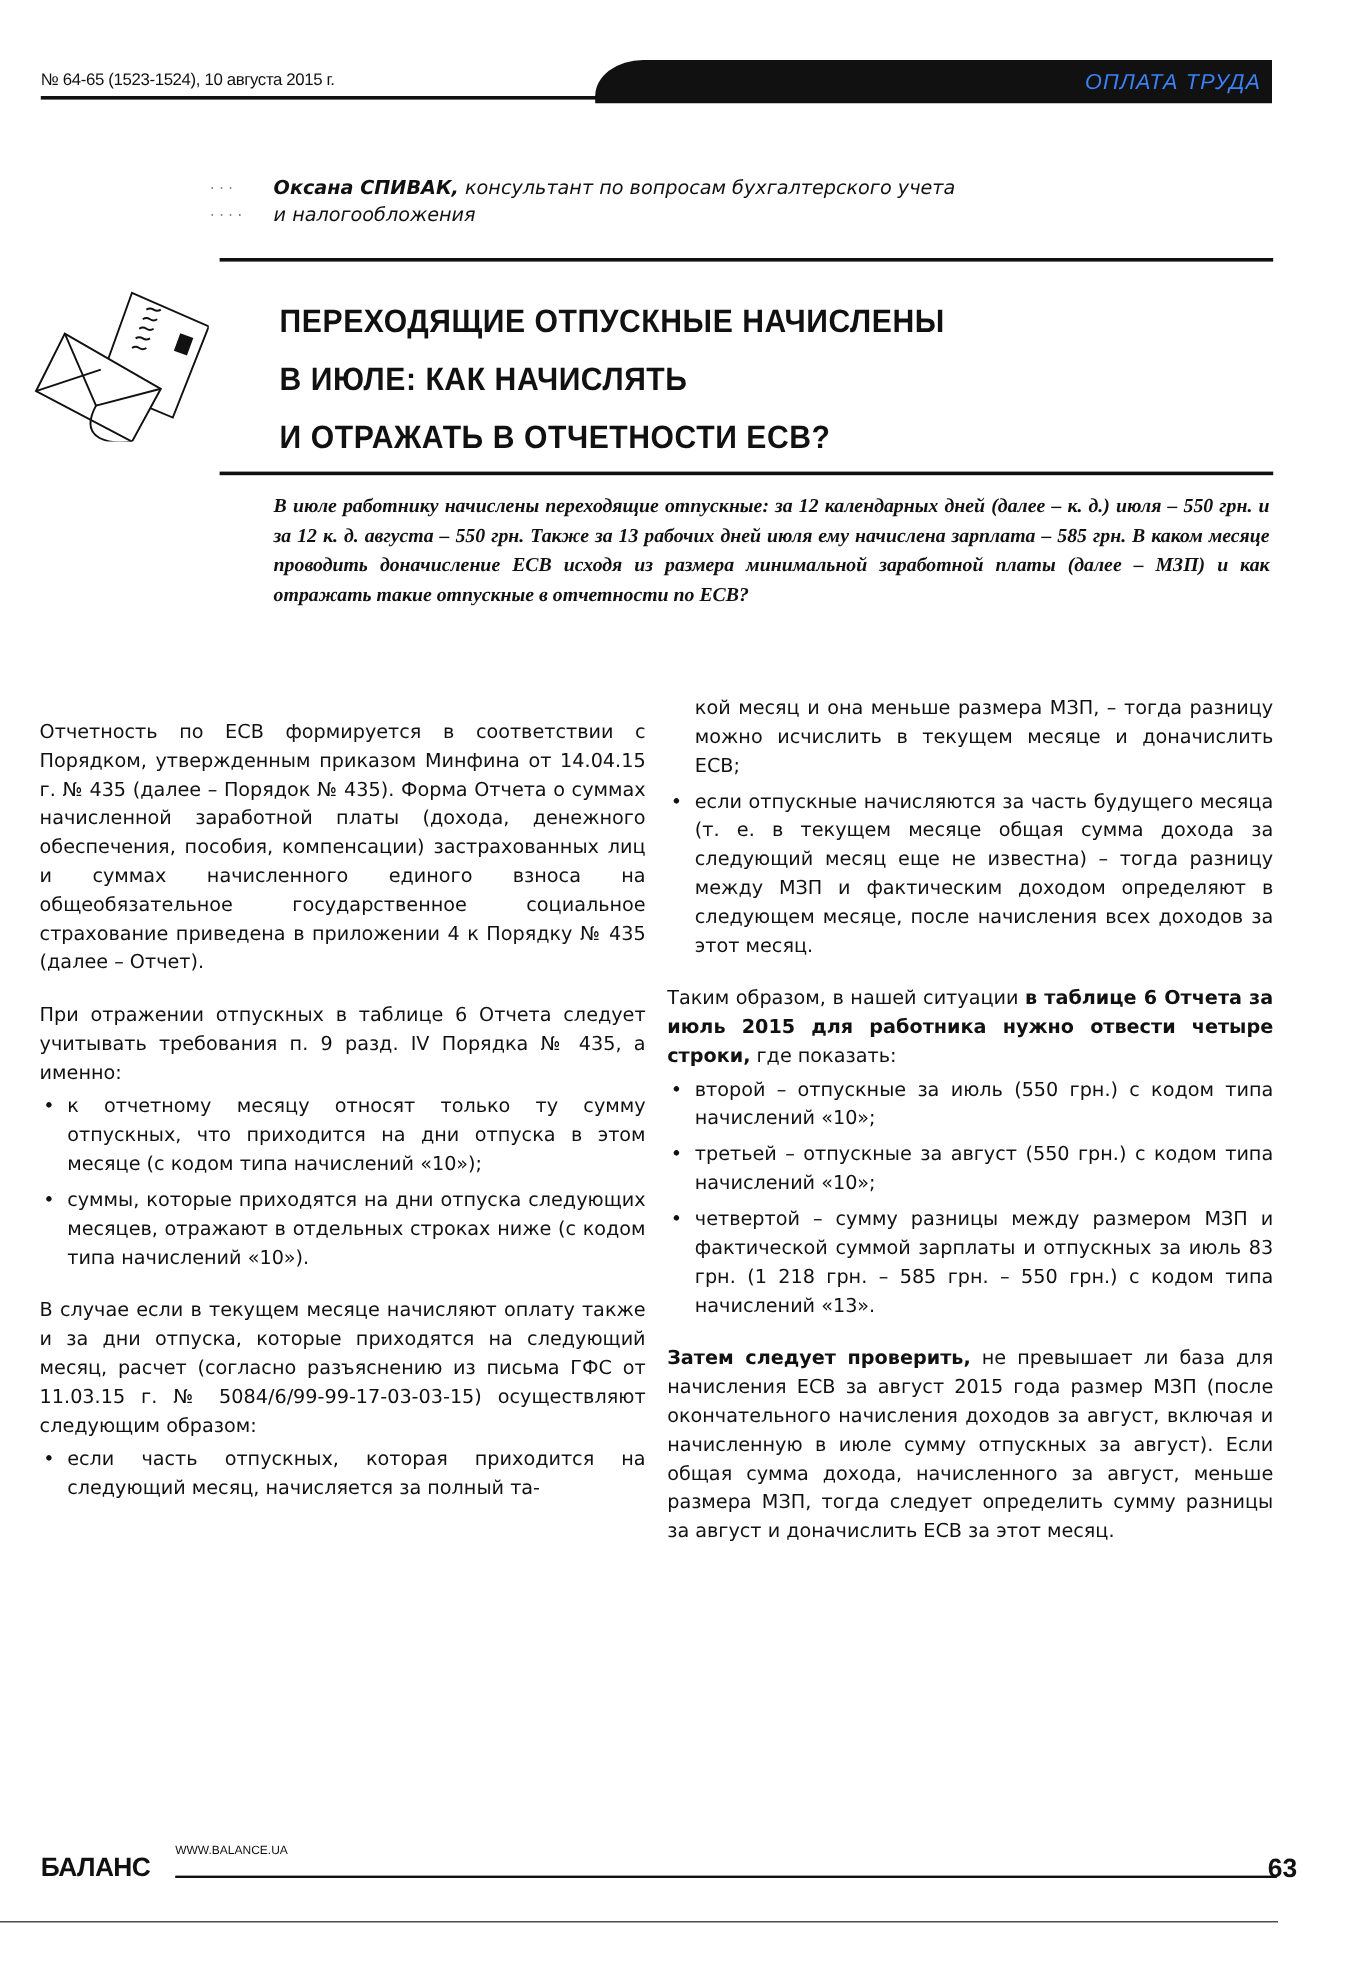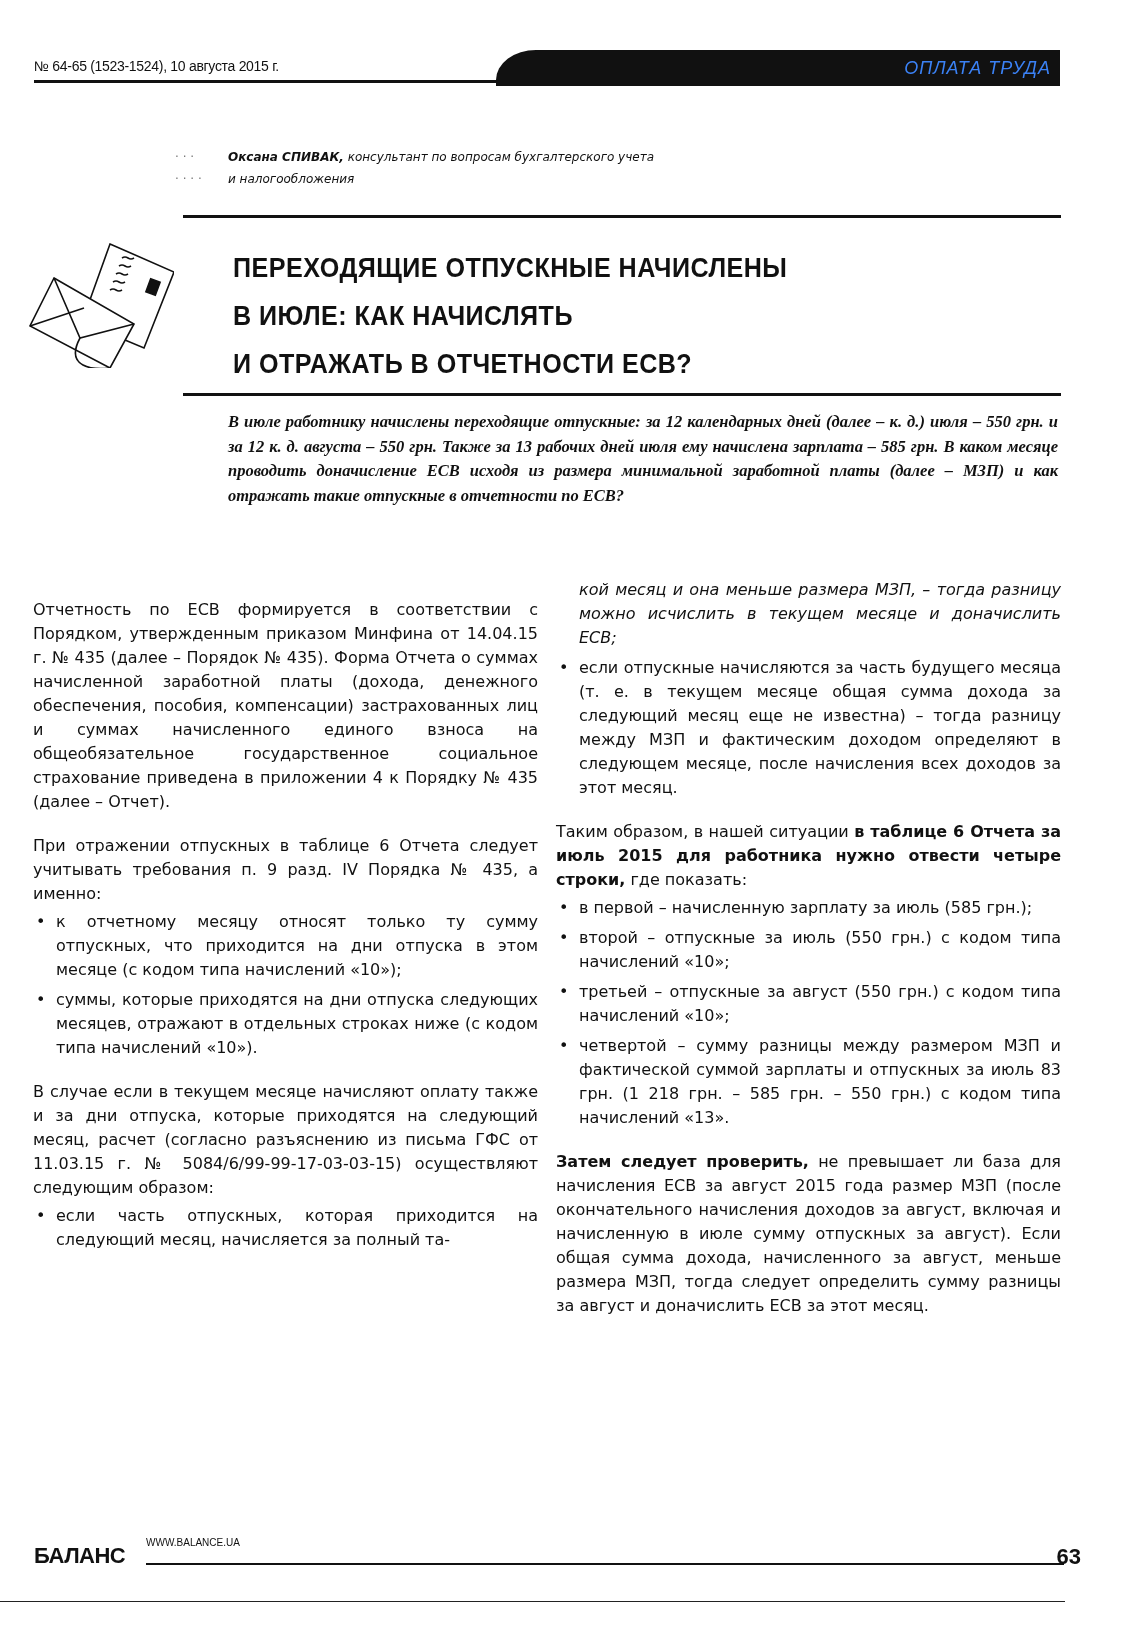--- a/index.html
+++ b/index.html
@@ -2,21 +2,21 @@
 <html><head>
 <meta charset="utf-8">
 <style>
   html,body{margin:0;padding:0;background:#fff;}
   body{width:1129px;height:1647px;position:relative;overflow:hidden;color:#111;font-family:"DejaVu Sans",sans-serif;}
   .abs{position:absolute;}
   .hdr-issue{left:34px;top:58px;font-family:"Liberation Sans",sans-serif;font-size:14px;letter-spacing:-0.3px;}
   .hdr-line{left:34px;top:80px;width:470px;height:3px;background:#111;}
   .hdr-tab{left:496px;top:50px;width:564px;height:36px;background:#111;border-top-left-radius:40px 30px;}
   .hdr-section{right:78px;top:58px;color:#3b82f6;font-family:"Liberation Sans",sans-serif;font-weight:normal;font-style:italic;font-size:18px;letter-spacing:1px;}
-  .author{left:228px;top:146px;font-size:12px;font-style:italic;line-height:22px;width:700px;}
+  .author{left:228px;top:146px;font-size:16px;font-style:italic;line-height:22px;width:700px;}
   .author b{font-weight:bold;}
   .dots{left:175px;top:146px;font-size:12px;color:#777;line-height:22px;}
   .rule{height:3px;background:#111;left:183px;width:878px;}
   .title{left:233px;top:244px;font-family:"Liberation Sans",sans-serif;font-weight:bold;font-size:27px;line-height:48px;letter-spacing:0.5px;transform:scaleX(0.93);transform-origin:left top;}
   .icon-env{left:24px;top:238px;width:150px;height:130px;}
   .lead{left:228px;top:410px;width:830px;font-family:Liberation Serif, serif;font-weight:bold;font-style:italic;font-size:16.5px;line-height:24.5px;text-align:justify;}
   .col{font-size:16px;line-height:24px;text-align:justify;width:505px;}
   .col p{margin:0 0 20px 0;}
   .col ul{margin:0 0 20px 0;padding:0;list-style:none;}
   .col li{position:relative;padding-left:23px;margin-bottom:6px;}
@@ -77,27 +77,26 @@
     <li>к отчетному месяцу относят только ту сумму отпускных, что приходится на дни отпуска в этом месяце (с кодом типа начислений «10»);</li>
     <li>суммы, которые приходятся на дни отпуска следующих месяцев, отражают в отдельных строках ниже (с кодом типа начислений «10»).</li>
   </ul>
   <p style="margin-bottom:4px;">В случае если в текущем месяце начисляют оплату также и за дни отпуска, которые приходятся на следующий месяц, расчет (согласно разъяснению из письма ГФС от 11.03.15 г. № 5084/6/99-99-17-03-03-15) осуществляют следующим образом:</p>
   <ul>
     <li>если часть отпускных, которая приходится на следующий месяц, начисляется за полный та-</li>
   </ul>
 </div>
 
 <div class="abs col" style="left:556px;top:578px;">
-  <p style="padding-left:23px;margin-bottom:6px;font-style:italic;">кой месяц и она меньше размера МЗП, – тогда разницу можно исчислить в текущем месяце и доначислить ЕСВ;</p>
+  <p style="padding-left:23px;margin-bottom:6px;">кой месяц и она меньше размера МЗП, – тогда разницу можно исчислить в текущем месяце и доначислить ЕСВ;</p>
   <ul>
     <li>если отпускные начисляются за часть будущего месяца (т. е. в текущем месяце общая сумма дохода за следующий месяц еще не известна) – тогда разницу между МЗП и фактическим доходом определяют в следующем месяце, после начисления всех доходов за этот месяц.</li>
   </ul>
   <p style="margin-bottom:4px;"><span>Таким образом, в нашей ситуации </span><b>в таблице 6 Отчета за июль 2015 для работника нужно отвести четыре строки,</b><span> где показать:</span></p>
   <ul>
-    <li>в первой – начисленную зарплату за июль (585 грн.);</li>
     <li>второй – отпускные за июль (550 грн.) с кодом типа начислений «10»;</li>
     <li>третьей – отпускные за август (550 грн.) с кодом типа начислений «10»;</li>
     <li>четвертой – сумму разницы между размером МЗП и фактической суммой зарплаты и отпускных за июль 83 грн. (1 218 грн. – 585 грн. – 550 грн.) с кодом типа начислений «13».</li>
   </ul>
   <p><b>Затем следует проверить,</b><span> не превышает ли база для начисления ЕСВ за август 2015 года размер МЗП (после окончательного начисления доходов за август, включая и начисленную в июле сумму отпускных за август). Если общая сумма дохода, начисленного за август, меньше размера МЗП, тогда следует определить сумму разницы за август и доначислить ЕСВ за этот месяц.</span></p>
 </div>
 
 <div class="abs footer-logo">БАЛАНС</div>
 <div class="abs footer-url">WWW.BALANCE.UA</div>
 <div class="abs footer-line"></div>

